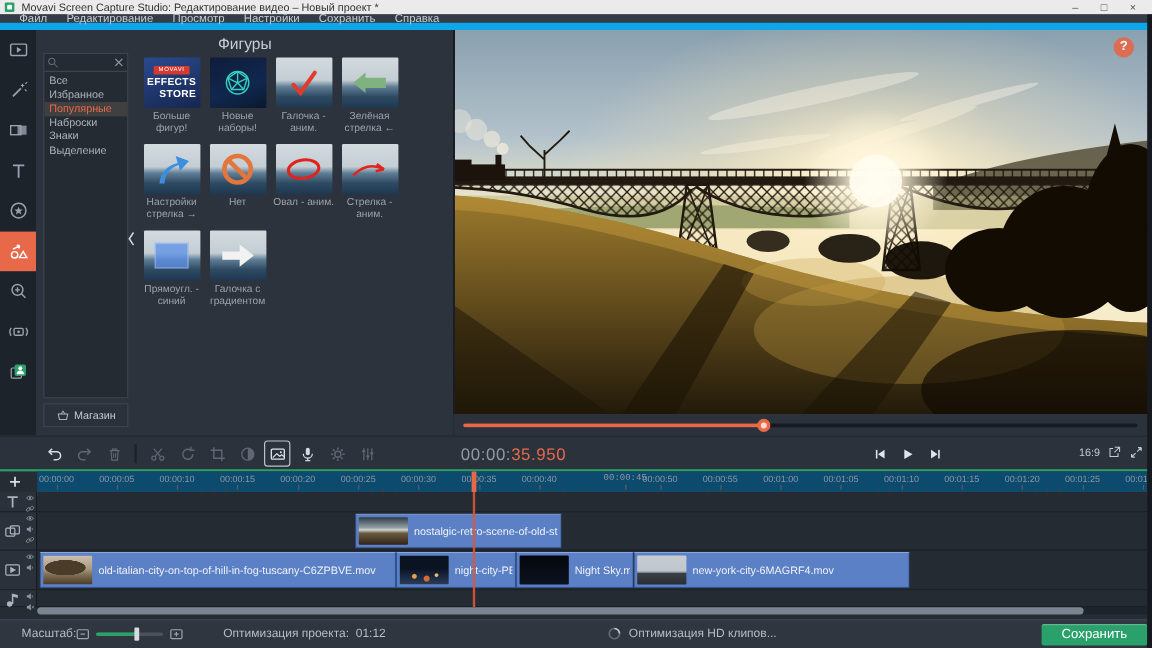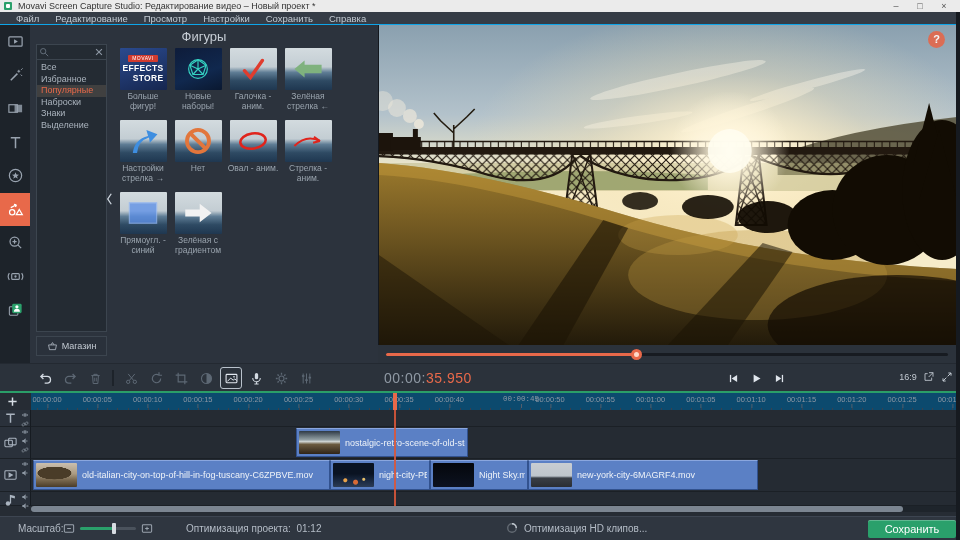--- a/index.html
+++ b/index.html
@@ -6,21 +6,21 @@
   .app{position:relative;width:960px;height:540px;overflow:hidden;background:#2c333d;}
   svg{display:block}
   
   .titlebar{position:absolute;left:0;top:0;width:960px;height:12px;background:#ebebeb;display:flex;align-items:center;}
   .applogo{width:8px;height:8px;margin-left:4px;background:#2ba06b;border-radius:1px;position:relative}
   .applogo::after{content:'';position:absolute;left:2px;top:2px;width:4px;height:4px;background:#fff;border-radius:1px}
   .wtitle{font-size:9px;color:#333;margin-left:6px;white-space:nowrap}
   .wctrls{margin-left:auto;display:flex;margin-right:4px}
   .wbtn{width:24px;text-align:center;font-size:9px;color:#555;line-height:12px;cursor:default}
   
-  .menubar{position:absolute;left:0;top:12px;width:960px;height:13px;background:#353c46;border-bottom:1px solid #0ea5e9;display:flex;align-items:center;padding-left:8px;box-sizing:border-box}
+  .menubar{position:absolute;left:0;top:12px;width:960px;height:13px;background:#353c46;border-bottom:6px solid #0ea5e9;display:flex;align-items:center;padding-left:8px;box-sizing:border-box}
   .menu-item{font-size:9.5px;color:#c3cbd3;padding:0 8px;line-height:13px;white-space:nowrap}
   
   .sidebar{position:absolute;left:0;top:25px;width:30px;height:338px;background:#1d232a;}
   .tool{height:33.5px;display:flex;align-items:center;justify-content:center;color:#99a3af}
   .tool svg{width:17px;height:17px}
   .tool.selected{background:#e8694a;color:#fff}
   
   .panel{position:absolute;left:30px;top:25px;width:348px;height:338px;background:#2c333d;border-right:2px solid #171c22}
   .ptitle{position:absolute;left:0;top:4px;width:100%;text-align:center;font-size:13px;color:#c6cdd5}
   .catbox{position:absolute;left:6px;top:19px;width:71px;height:288px;background:#242b33;border:1px solid #3c454f;box-sizing:border-box}
@@ -311,21 +311,21 @@
               <svg viewBox="0 0 40 40">
                 <rect x="4" y="8" width="32" height="24" fill="#5b8fe8" opacity=".75" stroke="#8fb4f2" stroke-width="1.5"></rect>
               </svg>
             </span>
           </div><div class="tlabel">Прямоугл. - синий</div></div><div class="tile"><div class="thumb th-sea">
             <span class="glyph">
               <svg viewBox="0 0 40 40">
                 <path d="M5 16 H22 V9 L36 20 L22 31 V24 H5 Z" fill="#f2f2f2"></path>
               </svg>
             </span>
-          </div><div class="tlabel">Зелёная с градиентом</div></div></div>
+          </div><div class="tlabel">Галочка с градиентом</div></div></div>
   </div>
 
   <div class="preview">
     <svg class="scene" viewBox="0 0 580 320" preserveAspectRatio="none">
       <defs>
         <linearGradient id="sky" x1="0" y1="0" x2="0" y2="1">
           <stop offset="0" stop-color="#8aa0af"></stop>
             <stop offset=".28" stop-color="#b3c2cb"></stop>
           <stop offset=".40" stop-color="#dcdcca"></stop>
             <stop offset=".47" stop-color="#f6ecca"></stop>

